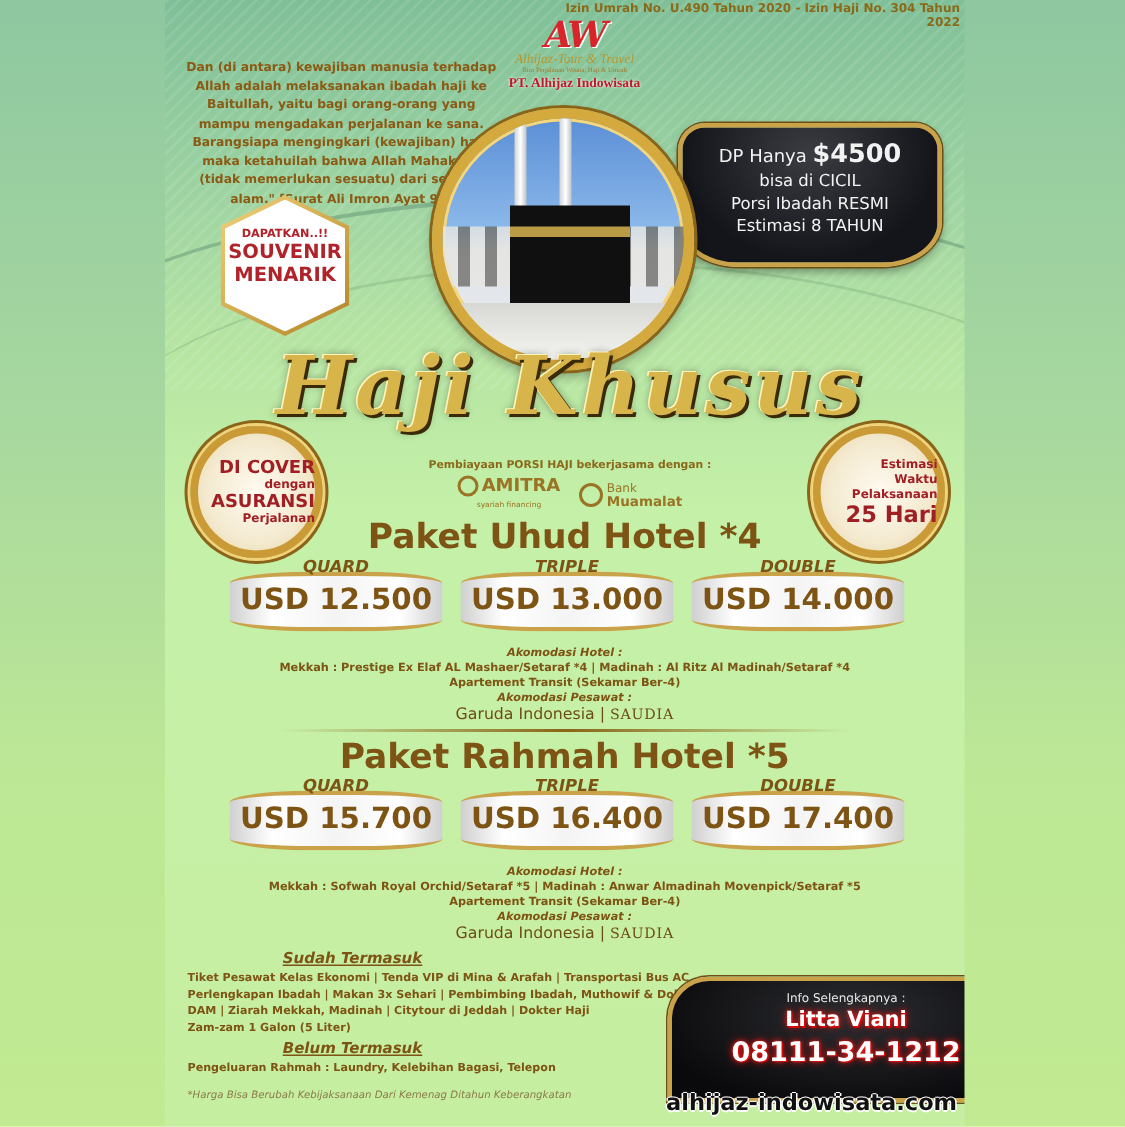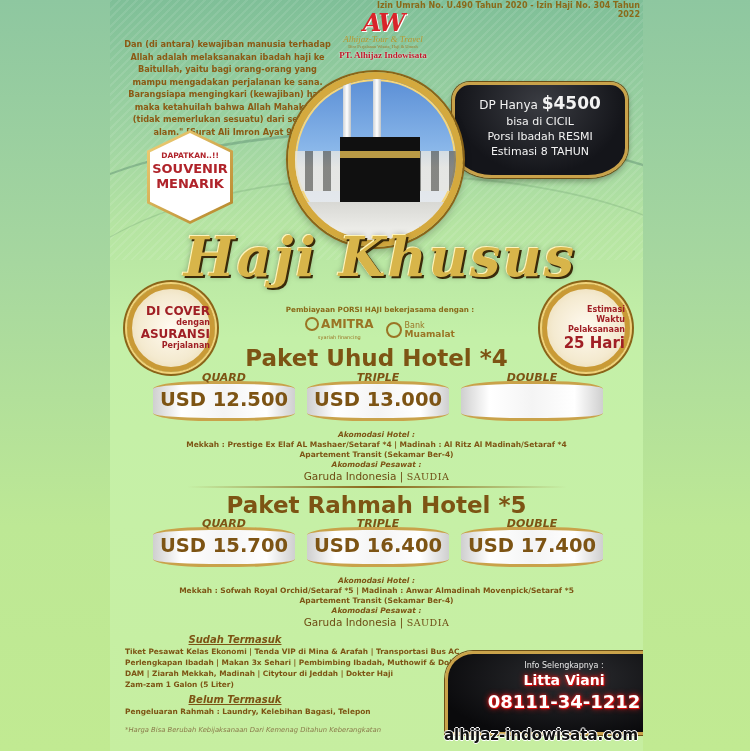--- a/index.html
+++ b/index.html
@@ -255,20 +255,21 @@
       <div class="amt">USD 12.500</div>
     </div>
     <div class="price">
       <div class="band"></div>
       <div class="room">TRIPLE</div>
       <div class="amt">USD 13.000</div>
     </div>
     <div class="price">
       <div class="band"></div>
       <div class="room">DOUBLE</div>
+      <div class="amt">USD 14.000</div>
     </div>
   </div>
   <div class="details" style="top:430px;">
     <div class="h">Akomodasi Hotel :</div>
     <div class="t">Mekkah : Prestige Ex Elaf AL Mashaer/Setaraf *4 | Madinah : Al Ritz Al Madinah/Setaraf *4</div>
     <div class="t">Apartement Transit (Sekamar Ber-4)</div>
     <div class="h">Akomodasi Pesawat :</div>
     <div class="air">
       <span>Garuda Indonesia</span> | <span class="saudia">SAUDIA</span>
     </div>

